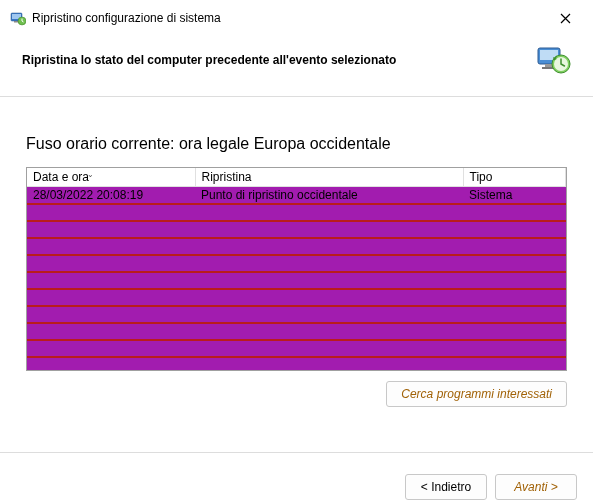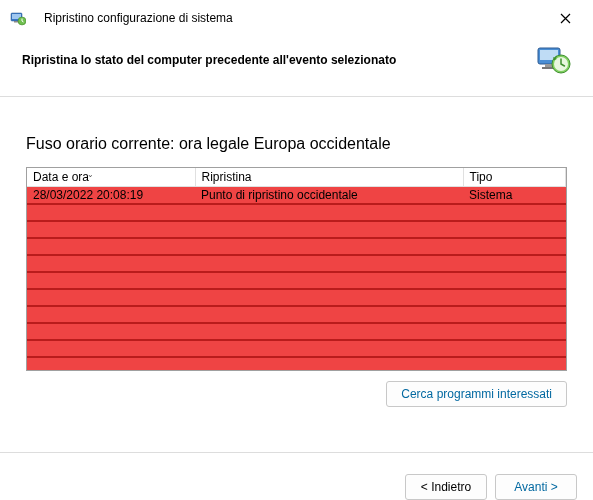--- a/index.html
+++ b/index.html
@@ -17,21 +17,21 @@
       display: flex;
       align-items: center;
       padding: 6px 10px 0 10px;
       height: 30px;
     }
     .titlebar .app-icon {
       width: 16px; height: 16px; margin-right: 6px;
       display: inline-flex; align-items: center; justify-content: center;
     }
     .titlebar .app-icon svg { width: 16px; height: 16px; }
-    .title-text { font-size: 12px; margin-left: 12px; }
+    .title-text { font-size: 12px; }
     .close-btn {
       margin-left: auto;
       width: 36px; height: 24px;
       display: flex; align-items: center; justify-content: center;
       cursor: pointer;
     }
     .close-btn svg { width: 11px; height: 11px; }
     .header {
       padding: 12px 22px 18px 22px;
       display: flex;
@@ -47,21 +47,21 @@
       width: 36px; height: 36px;
     }
     .header .big-icon svg { width: 36px; height: 36px; }
     .content {
       padding: 38px 26px 10px 26px;
     }
     .tz-label { font-size: 16px; margin-bottom: 14px; }
     .table-wrapper {
       border: 1px solid #a0a0a0;
       height: 204px;
-      background: #ef4444;
+      background: #a21caf;
       overflow: hidden;
     }
     table {
       width: 100%;
       border-collapse: collapse;
       font-size: 12px;
     }
     th {
       text-align: left;
       font-weight: normal;
@@ -98,22 +98,23 @@
       padding: 4px 14px;
       background: #fdfdfd;
       border: 1px solid #c8c8c8;
       border-radius: 3px;
       cursor: pointer;
       min-width: 82px;
       height: 26px;
     }
     .btn.wide { min-width: 170px; }
     .btn:disabled, .btn.disabled {
-      color: #0369a1;
+      color: #a16207;
       cursor: default;
+      font-style: italic;
     }
     .footer {
       position: absolute;
       left: 0; right: 0; bottom: 0;
       border-top: 1px solid #ddd;
       height: 48px;
       display: flex;
       align-items: flex-end;
       justify-content: flex-end;
       gap: 8px;

